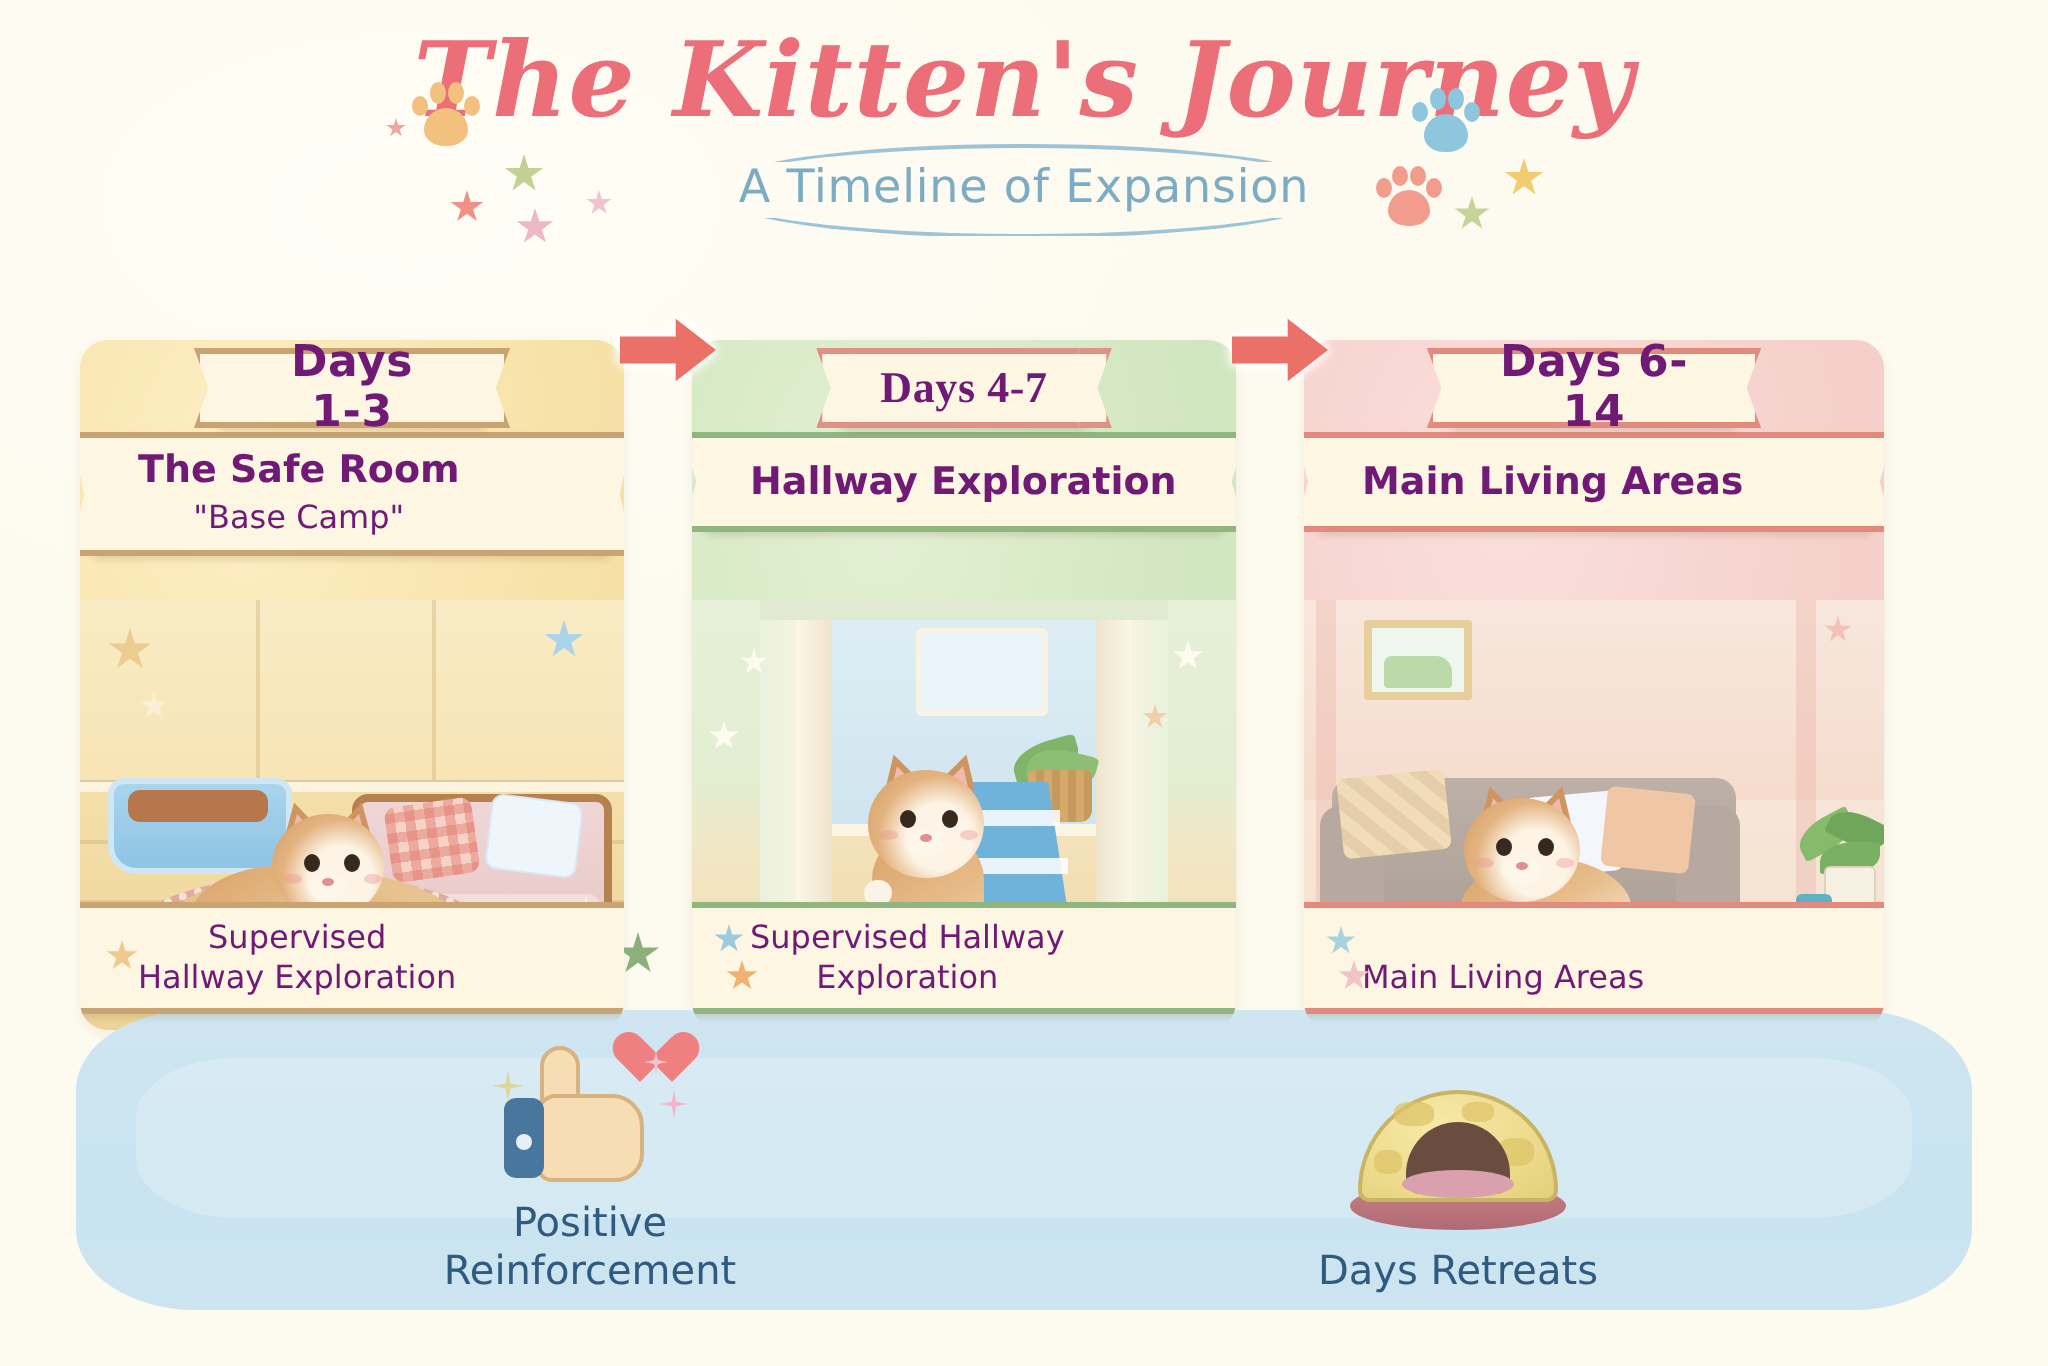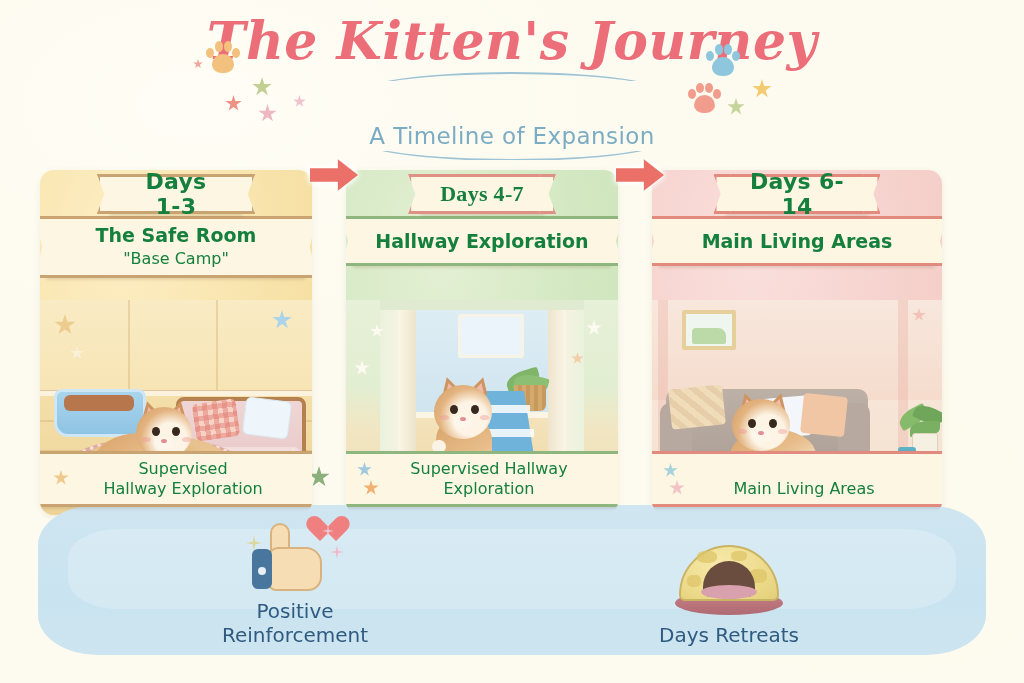--- a/index.html
+++ b/index.html
@@ -62,21 +62,20 @@
     letter-spacing: 0.5px;
     text-shadow: 0 1px 0 rgba(255,255,255,.6);
   }
   #subtitle-wrap { position: relative; display: inline-block; margin-top: 4px; padding: 0 26px; }
   #subtitle {
     font-family: "DejaVu Sans", sans-serif;
     font-size: 23px;
     line-height: 32px;
     color: #7cacc4;
     letter-spacing: .4px;
-    margin-top: 42px;
   }
   .sub-rule {
     position: absolute; left: 0; right: 0; height: 9px;
     overflow: hidden;
   }
   .sub-rule::before {
     content: "";
     position: absolute; left: 4%; right: 4%; top: 0; height: 20px;
     border-top: 2px solid #9dc3d6;
     border-radius: 50%/100% 100% 0 0;
@@ -289,23 +288,23 @@
   .kitten .cheek { position: absolute; width: 9px; height: 5px; border-radius: 50%; background: rgba(238,150,150,.42); }
   .kitten .paw-f { position: absolute; height: 12px; width: 16px; border-radius: 10px; background:#fbf3e6; }
   .kitten .tail { position: absolute; height: 13px; border-radius: 12px; background:#dcab74; }
   .kitten .muzzle { position: absolute; width: 20px; height: 13px; border-radius: 50%; background:#fdf6ea; }
 
   
   .banner {
     position: absolute;
     background: #fdf6e3;
     border: 3px solid #c9a472;
-    display: flex; align-items: center; justify-content: center;
+    display: flex; align-items: center; justify-content: flex-start;
     text-align: center;
-    color: #15803d;
+    color: #701a75;
     font-family: "DejaVu Sans", sans-serif;
     box-shadow: 0 2px 3px rgba(130,100,60,.18);
   }
   .banner::before, .banner::after {
     content: "";
     position: absolute; top: -3px; bottom: -3px; width: 14px;
     background: #fdf6e3;
     border-top: 3px solid #c9a472; border-bottom: 3px solid #c9a472;
   }
   .banner::before { left: -14px; border-left: 3px solid #c9a472; clip-path: polygon(0 0, 100% 0, 100% 100%, 0 100%, 42% 50%); }

